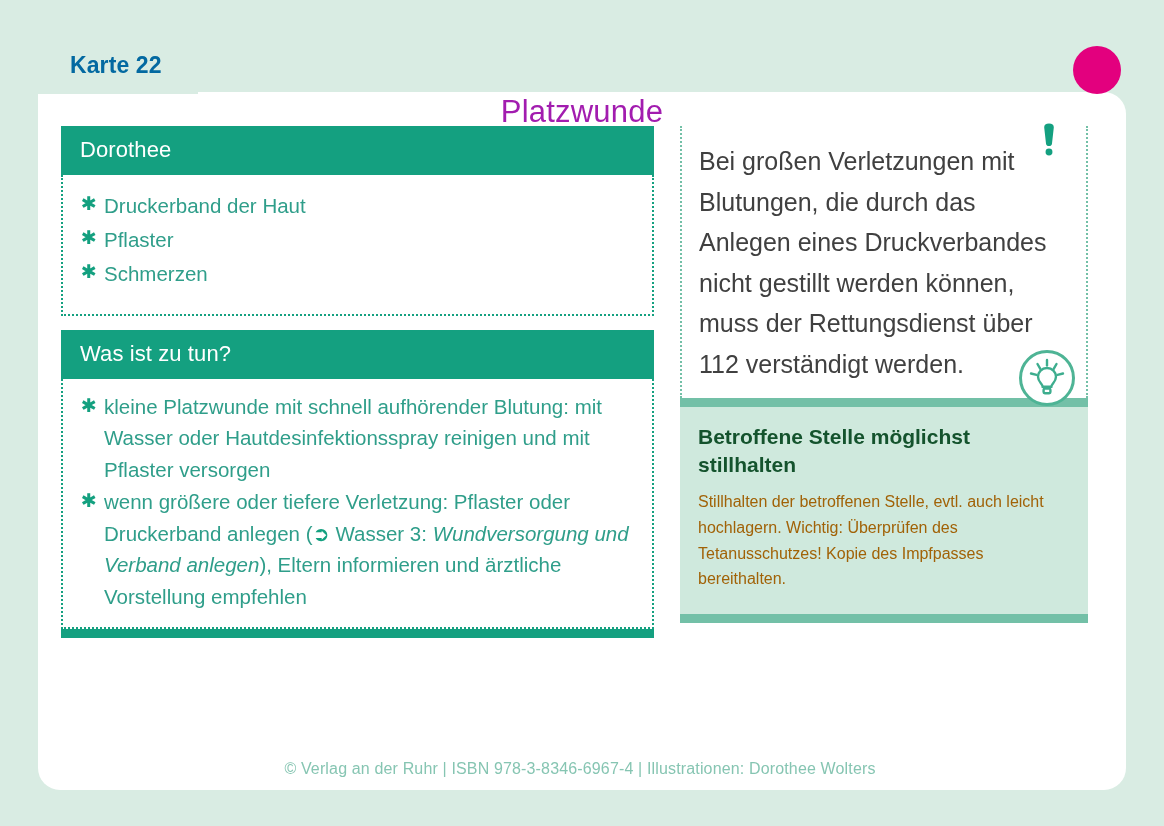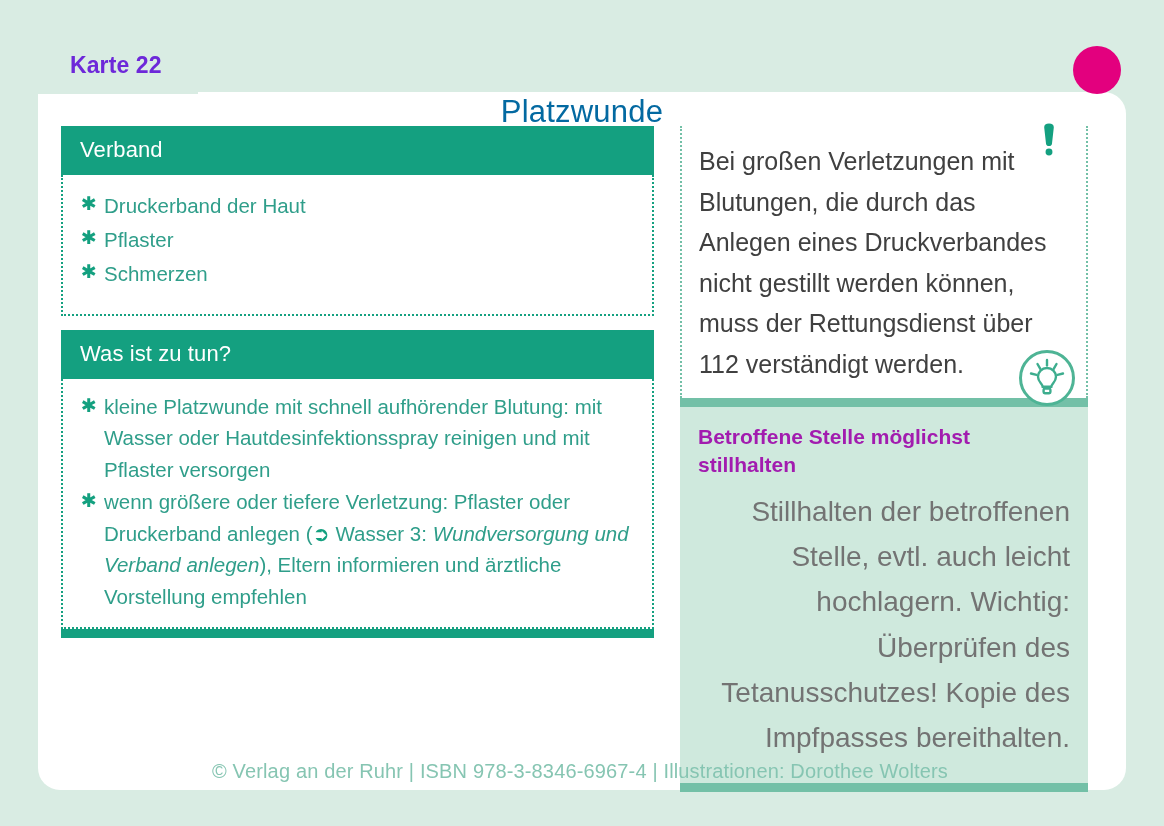--- a/index.html
+++ b/index.html
@@ -26,21 +26,21 @@
     background: #d9ece3;
     border-top-left-radius: 12px;
     border-top-right-radius: 12px;
     z-index: 3;
     display: flex;
     align-items: center;
     justify-content: flex-start;
     padding-left: 32px;
   }
   #karte-tab .tab-label {
-    color: #6d28d9;
+    color: #0369a1;
     font-size: 23px;
     font-weight: bold;
     letter-spacing: .1px;
     line-height: 1;
   }
 
   
   #card {
     position: absolute;
     left: 38px;
@@ -72,21 +72,21 @@
     z-index: 4;
   }
 
   
   #page-title {
     position: absolute;
     left: 38px;
     top: 94px;
     width: 1088px;
     text-align: center;
-    color: #0369a1;
+    color: #a21caf;
     font-size: 31px;
     font-weight: normal;
     letter-spacing: .2px;
     z-index: 5;
   }
 
   
   #columns {
     position: absolute;
     left: 0; top: 0;
@@ -174,31 +174,30 @@
   }
   .bottom-bar.muted { background: #73c0a7; height: 9px; }
   .mid-bar { height: 9px; background: #73c0a7; }
 
   
   .tip-panel {
     background: #cfe9dd;
     padding: 16px 18px 22px 18px;
   }
   .tip-heading {
-    color: #a21caf;
+    color: #14532d;
     font-size: 21px;
     font-weight: bold;
     line-height: 1.35;
     margin-bottom: 9px;
   }
   .tip-body {
-    color: #737373;
-    font-size: 28px;
+    color: #a16207;
+    font-size: 16px;
     line-height: 1.62;
-    text-align: right;
   }
 
   
   .badge {
     position: absolute;
     border-radius: 50%;
     background: #ffffff;
     display: flex;
     align-items: center;
     justify-content: center;
@@ -221,21 +220,21 @@
   }
 
   
   #footer {
     position: absolute;
     left: 38px;
     top: 760px;
     width: 1084px;
     text-align: center;
     color: #86c5b2;
-    font-size: 20px;
+    font-size: 16px;
     letter-spacing: .15px;
     z-index: 7;
   }
 </style>
 </head>
 <body>
 
 <div id="card"></div>
 
 <div id="karte-tab">
@@ -243,21 +242,21 @@
 </div>
 
 <div id="magenta-dot"></div>
 
 <h1 id="page-title">Platzwunde</h1>
 
 <div id="columns">
 
   <div id="left-column">
 
-    <div class="sec-head primary">Verband</div>
+    <div class="sec-head primary">Dorothee</div>
 
     <div class="dotted-box" style="padding-bottom:22px;">
       <ul class="bullets">
         <li>
           <span class="bullet">✱</span>
           <span class="li-text">Druckerband der Haut</span>
         </li>
         <li>
           <span class="bullet">✱</span>
           <span class="li-text">Pflaster</span>

